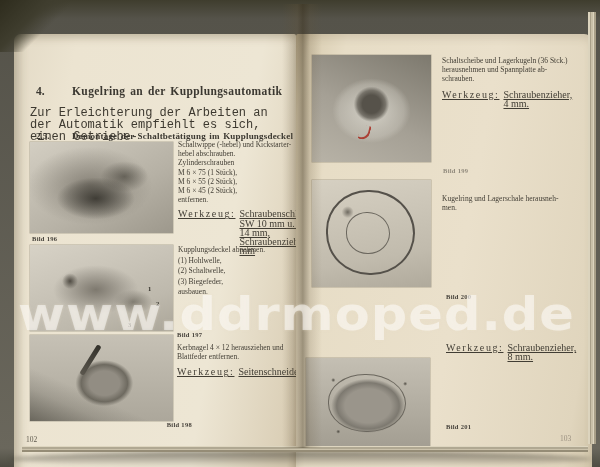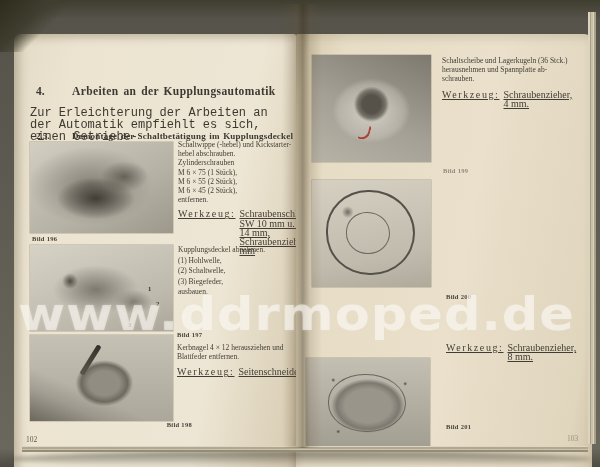--- a/index.html
+++ b/index.html
@@ -81,21 +81,21 @@
     color:rgba(255,255,255,.5);letter-spacing:1px;text-shadow:0 0 3px rgba(235,225,205,.45);
     transform:scaleY(.92);white-space:nowrap;}
 </style>
 </head>
 <body>
 
 <div class="stage">
 
   <div class="page page-left">
     <span class="abs h-num" style="left:22px;top:51px;">4.</span>
-    <span class="abs h-title" style="left:58px;top:51px;">Arbeiten an der Kupplungsautomatik</span>
+    <span class="abs h-title" style="left:58px;top:51px;">Kugelring an der Kupplungsautomatik</span>
 
     <div class="abs intro" style="left:16px;top:73px;width:266px;">Zur Erleichterung der Arbeiten an der Automatik empfiehlt es sich, einen Getriebe-
 gang einzulegen.</div>
 
     <span class="abs sh-num" style="left:22px;top:97px;">2.5.</span>
     <span class="abs sh-title" style="left:58px;top:97px;">Demontage der Schaltbetätigung im Kupplungsdeckel</span>
 
     <div class="photo ph196" style="left:16px;top:108px;width:143px;height:91px;"></div>
     <span class="abs caption" style="left:18px;top:201px;">Bild 196</span>
 
@@ -160,36 +160,38 @@
 4 mm.</span>
       </div>
     </div>
     <span class="abs caption" style="left:147px;top:133px;opacity:.55;">Bild 199</span>
 
     <div class="photo ph200" style="left:16px;top:146px;width:119px;height:107px;">
       <div class="ring" style="left:14px;top:10px;right:16px;bottom:12px;"></div>
       <div class="ring inner" style="left:34px;top:32px;width:42px;height:40px;"></div>
     </div>
 
+    <div class="abs body-text" style="left:146px;top:160px;width:138px;">Kugelring und Lagerschale herausneh-
+men.</div>
     <span class="abs caption" style="left:150px;top:259px;">Bild 200</span>
 
     <div class="abs" style="left:150px;top:304px;width:138px;">
       <div class="tool-row" style="margin-top:5px;">
         <span class="tool-label">Werkzeug:</span>
         <span class="tool-lines">Schraubenzieher,
 8 mm.</span>
       </div>
     </div>
 
     <div class="photo ph201" style="left:10px;top:324px;width:124px;height:92px;">
       <div class="ring inner" style="left:22px;top:16px;right:24px;bottom:18px;"></div>
     </div>
     <span class="abs caption" style="left:150px;top:389px;">Bild 201</span>
 
-    <span class="abs pagenum faint" style="left:271px;top:400px;">103</span>
+    <span class="abs pagenum faint" style="left:264px;top:400px;">103</span>
   </div>
 
   <div class="gutter"></div>
   <div class="right-edges"></div>
   <div class="bottom-edges"></div>
   <div class="bottom-shadow"></div>
   <div class="corner-dark"></div>
   <div class="watermark">www.ddrmoped.de</div>
 </div>
 

